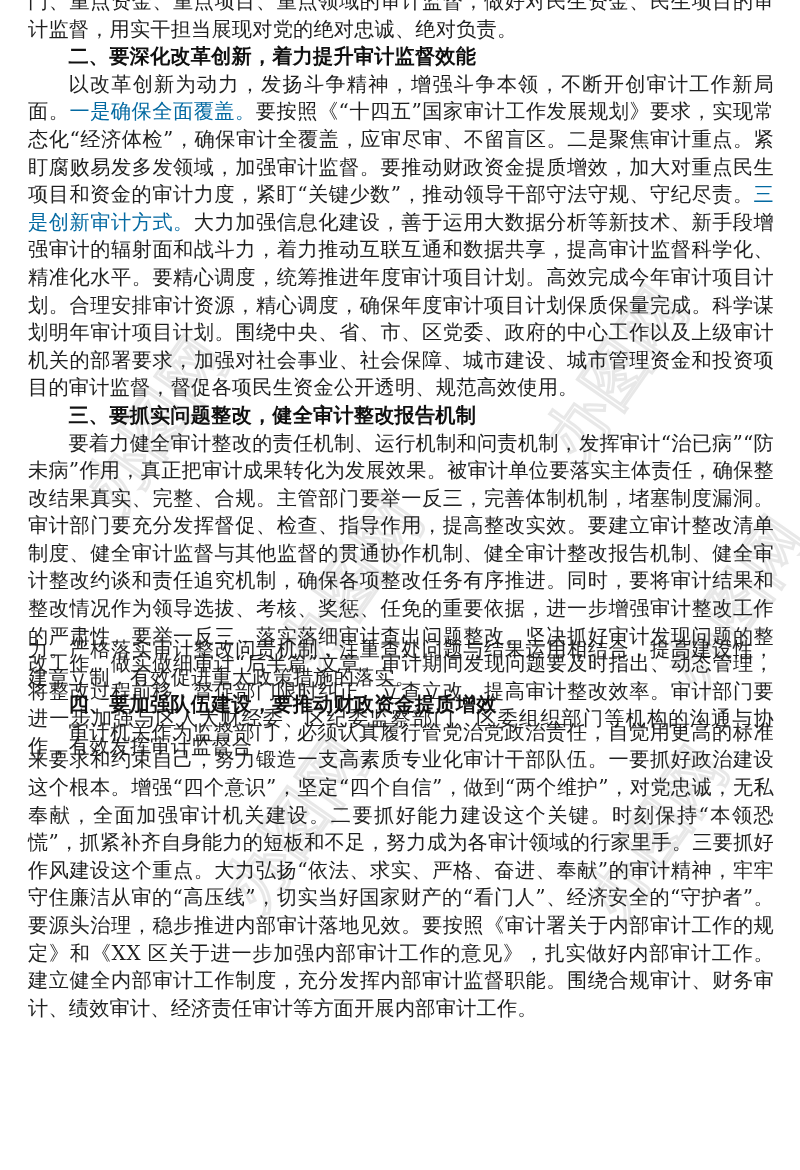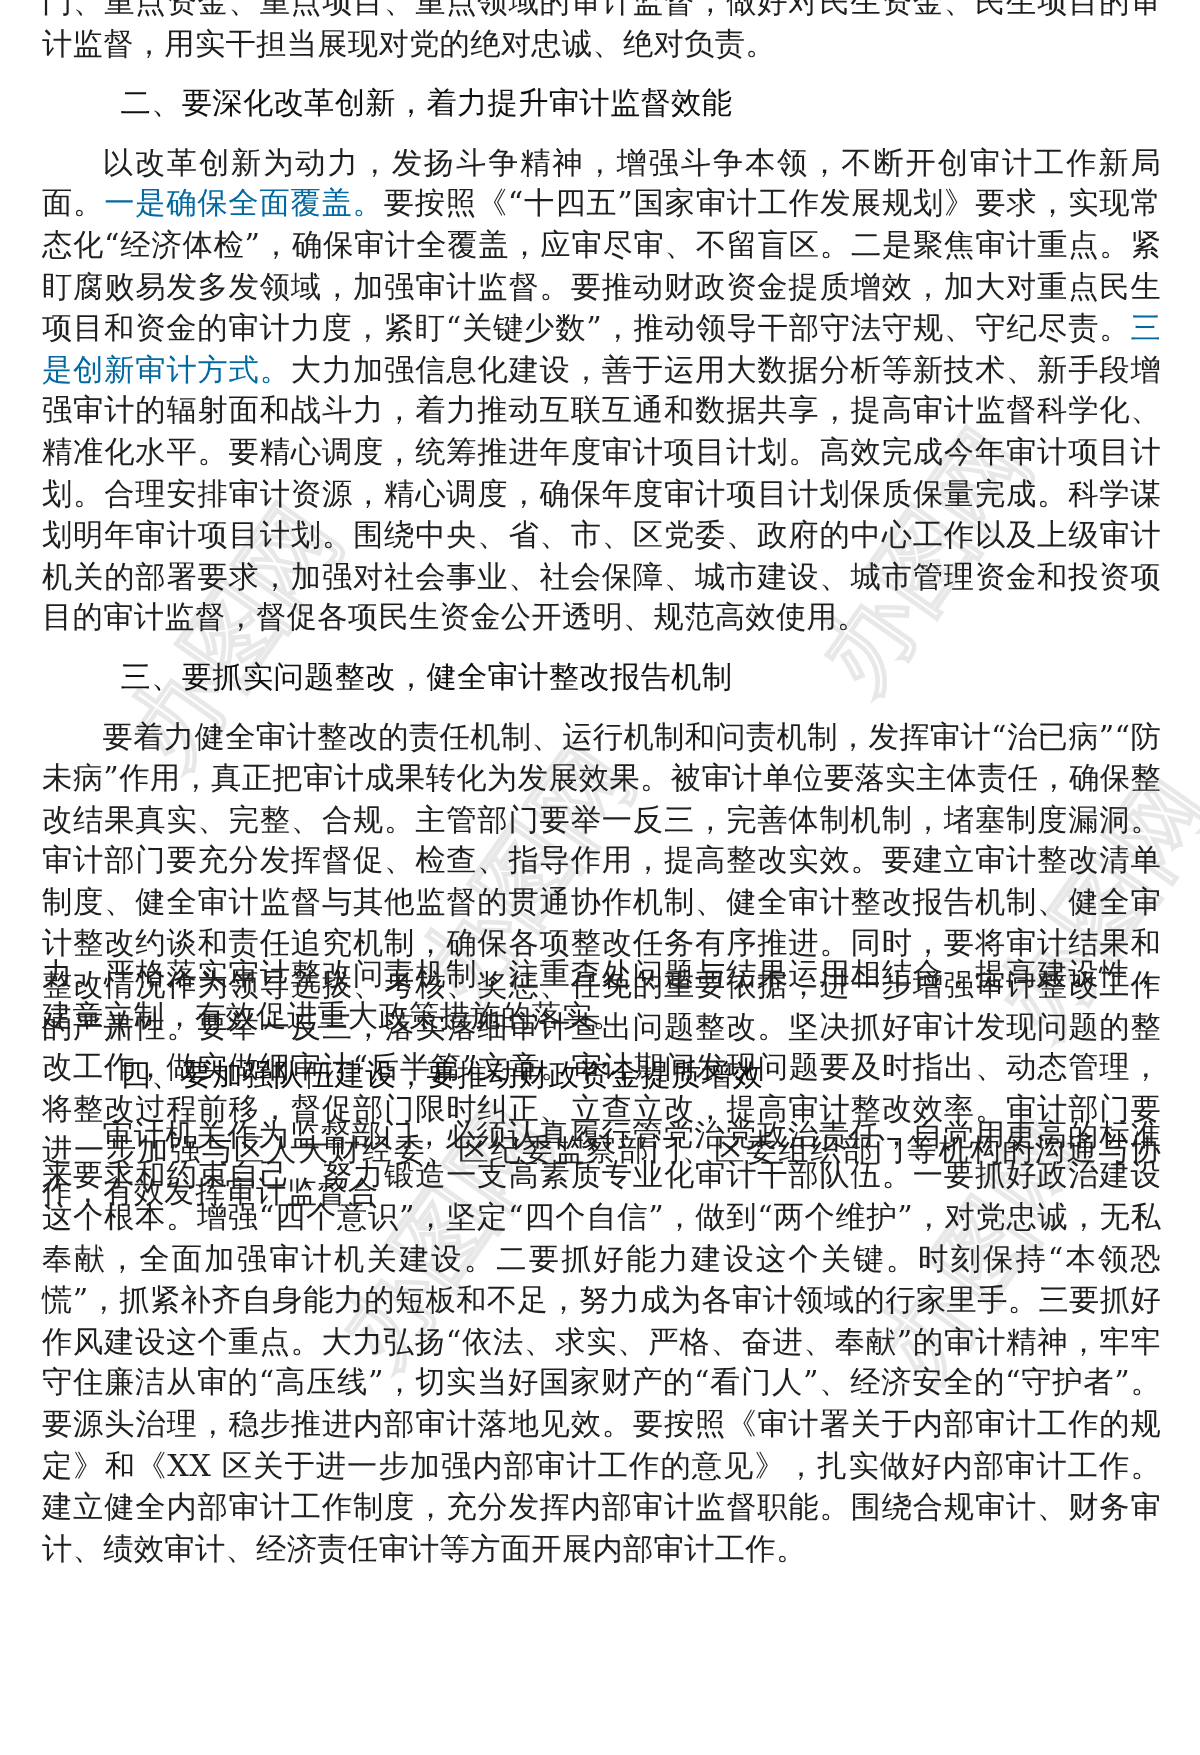--- a/index.html
+++ b/index.html
@@ -6,21 +6,21 @@
   body { width: 800px; height: 1170px; position: relative; overflow: hidden;
          font-family: "DejaVu Serif", "Liberation Serif", serif; color: #1f1f1f; }
   .page { position: absolute; left: 0; top: 0; width: 800px; height: 1170px; }
   .text-block { position: absolute; left: 28px; width: 746px;
                 font-size: 20.2px; line-height: 27.6px; letter-spacing: 0.2px;
                 text-align: justify; text-justify: inter-ideograph; }
   .block-a { top: -12px; }
   .block-b { top: 636px; }
   .para { margin: 0; text-indent: 2em; }
   .para.no-indent { text-indent: 0; }
-  .heading { margin: 12px; text-indent: 2em; font-weight: normal; color: #111; }
+  .heading { margin: 0; text-indent: 2em; font-weight: bold; color: #111; }
   .bold { font-weight: normal; color: #0369a1; }
   .watermark { position: absolute; font-size: 64px; font-weight: bold; color: transparent;
                -webkit-text-stroke: 1px rgba(190,190,190,0.35); transform: rotate(-55deg);
                white-space: nowrap; pointer-events: none;
                font-family: "DejaVu Sans", "Liberation Sans", sans-serif; }
   .wm1 { left: 520px; top: 330px; }
   .wm2 { left: 255px; top: 540px; }
   .wm3 { left: 60px; top: 380px; }
   .wm4 { left: 640px; top: 560px; }
   .wm5 { left: 200px; top: 780px; }

